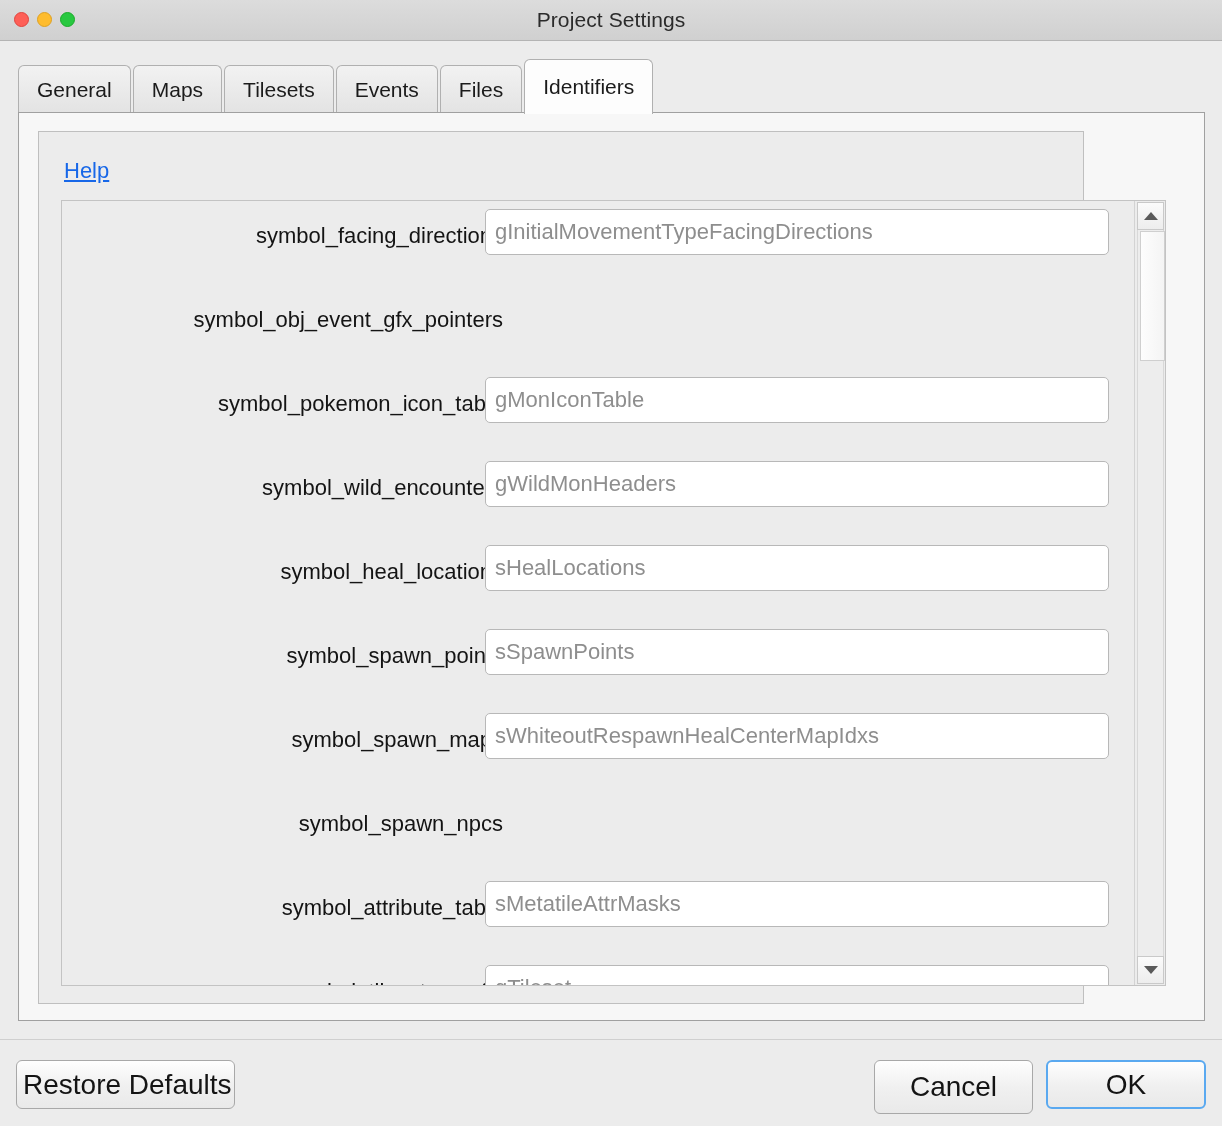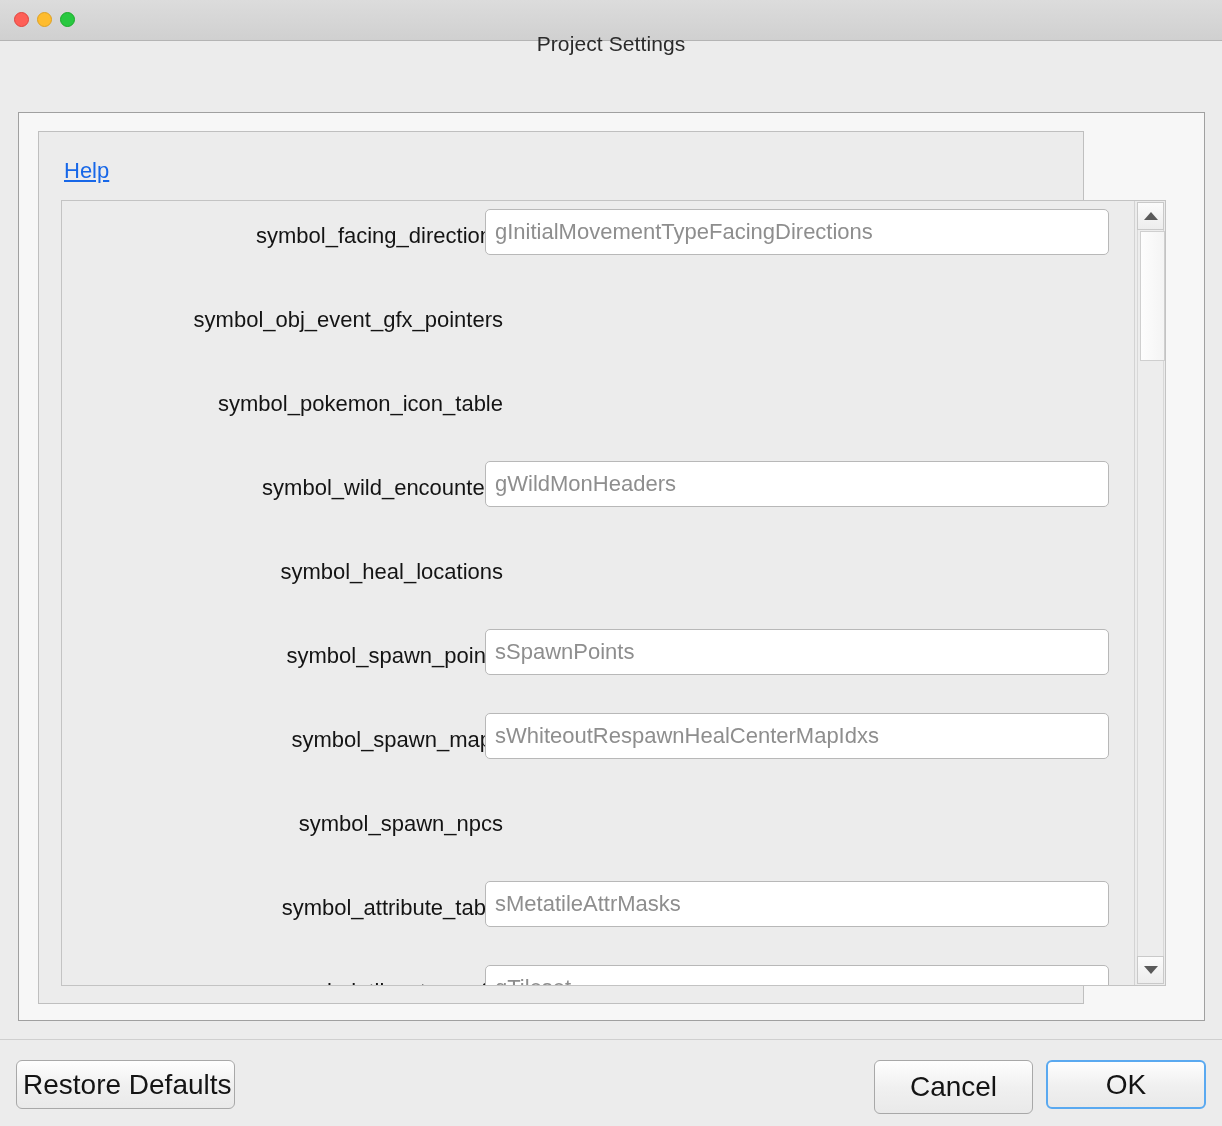--- a/index.html
+++ b/index.html
@@ -51,21 +51,20 @@
   .window-title {
     position: absolute;
     left: 0;
     top: 0;
     width: 1222px;
     line-height: 40px;
     text-align: center;
     font-size: 21px;
     color: #2b2b2b;
     letter-spacing: 0.1px;
-    margin-top: 24px;
   }
 
   
   .tabbar {
     position: absolute;
     left: 0;
     top: 41px;
     width: 1222px;
     height: 72px;
   }
@@ -298,20 +297,30 @@
 
   <div class="titlebar">
     <div class="traffic">
       <div class="light red"></div>
       <div class="light yellow"></div>
       <div class="light green"></div>
     </div>
     <div class="window-title">Project Settings</div>
   </div>
 
+  <div class="tabbar">
+    <div class="tabs">
+      <div class="tab">General</div>
+      <div class="tab">Maps</div>
+      <div class="tab">Tilesets</div>
+      <div class="tab">Events</div>
+      <div class="tab">Files</div>
+      <div class="tab active">Identifiers</div>
+    </div>
+  </div>
 
   <div class="panel">
     <div class="inner-group">
 
       <div class="help-link">Help</div>
 
       <div class="scrollarea">
         <div class="scroll-viewport">
           <div class="form">
 
@@ -319,29 +328,31 @@
               <div class="row-label">symbol_facing_directions</div>
               <input class="row-input" type="text" value="gInitialMovementTypeFacingDirections" style="">
             </div>
 
             <div class="row">
               <div class="row-label">symbol_obj_event_gfx_pointers</div>
             </div>
 
             <div class="row">
               <div class="row-label">symbol_pokemon_icon_table</div>
+              <input class="row-input" type="text" value="gMonIconTable" style="">
             </div>
 
             <div class="row">
               <div class="row-label">symbol_wild_encounters</div>
               <input class="row-input" type="text" value="gWildMonHeaders" style="">
             </div>
 
             <div class="row">
               <div class="row-label">symbol_heal_locations</div>
+              <input class="row-input" type="text" value="sHealLocations" style="">
             </div>
 
             <div class="row">
               <div class="row-label">symbol_spawn_points</div>
               <input class="row-input" type="text" value="sSpawnPoints" style="">
             </div>
 
             <div class="row">
               <div class="row-label">symbol_spawn_maps</div>
               <input class="row-input" type="text" value="sWhiteoutRespawnHealCenterMapIdxs" style="">

